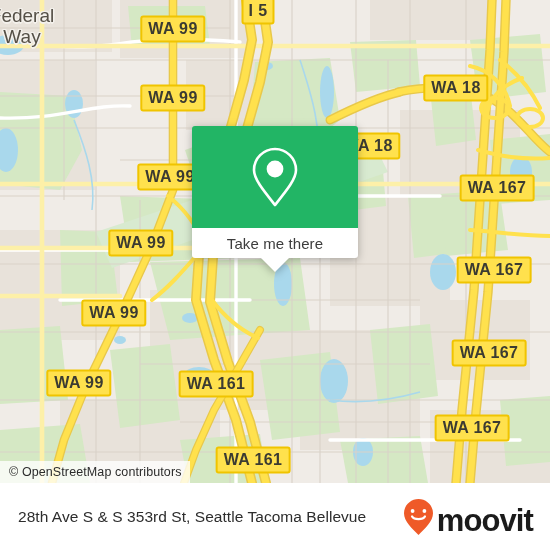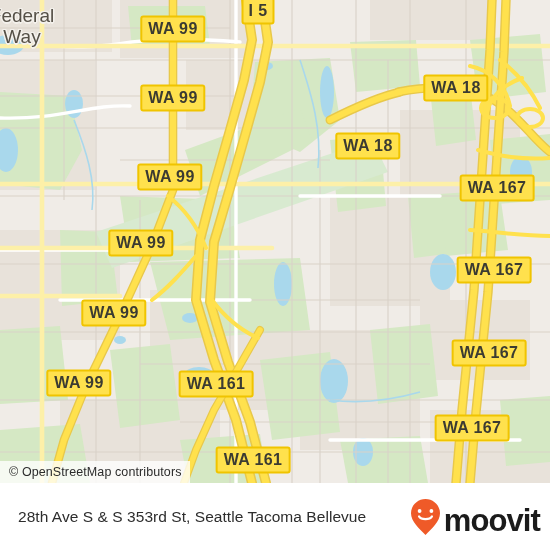--- a/index.html
+++ b/index.html
@@ -148,21 +148,21 @@
   }
   .footer-inner {
     position: absolute;
     left: 0;
     top: 0;
     width: 550px;
     height: 67px;
     display: flex;
     align-items: center;
     justify-content: space-between;
-    padding: 0 10px 0 18px;
+    padding: 0 17px 0 18px;
     box-sizing: border-box;
     gap: 11px;
   }
   .footer-address {
     color: #2d2d2d;
     font-family: "Liberation Sans", sans-serif;
     font-size: 15.5px;
     letter-spacing: 0.05px;
     white-space: nowrap;
   }
@@ -383,20 +383,32 @@
         <div class="shield" style="left: 141px; top: 243px;">WA 99</div>
         <div class="shield" style="left: 494px; top: 270px;">WA 167</div>
         <div class="shield" style="left: 114px; top: 313px;">WA 99</div>
         <div class="shield" style="left: 489px; top: 353px;">WA 167</div>
         <div class="shield" style="left: 79px; top: 383px;">WA 99</div>
         <div class="shield" style="left: 216px; top: 384px;">WA 161</div>
         <div class="shield" style="left: 472px; top: 428px;">WA 167</div>
         <div class="shield" style="left: 253px; top: 460px;">WA 161</div>
       </div>
 
+    <div class="callout">
+      <div class="callout-green">
+        <svg class="pin-icon" width="50" height="62" viewBox="0 0 50 62">
+          <path d="M25 3 C13.4 3 4 12.4 4 24 C4 33 13 44 25 59 C37 44 46 33 46 24 C46 12.4 36.6 3 25 3 Z" fill="none" stroke="#ffffff" stroke-width="2.6" stroke-linejoin="round"></path>
+          <circle cx="25" cy="23" r="8.4" fill="#ffffff"></circle>
+        </svg>
+      </div>
+      <div class="callout-white">
+        <span class="callout-label">Take me there</span>
+      </div>
+      <div class="callout-pointer"></div>
+    </div>
 
     <div class="attribution">
       <span>© OpenStreetMap contributors</span>
     </div>
   </div>
 
   <div class="footer">
 
     <div class="footer-inner">
       <span class="footer-address">28th Ave S &amp; S 353rd St, Seattle Tacoma Bellevue</span>

